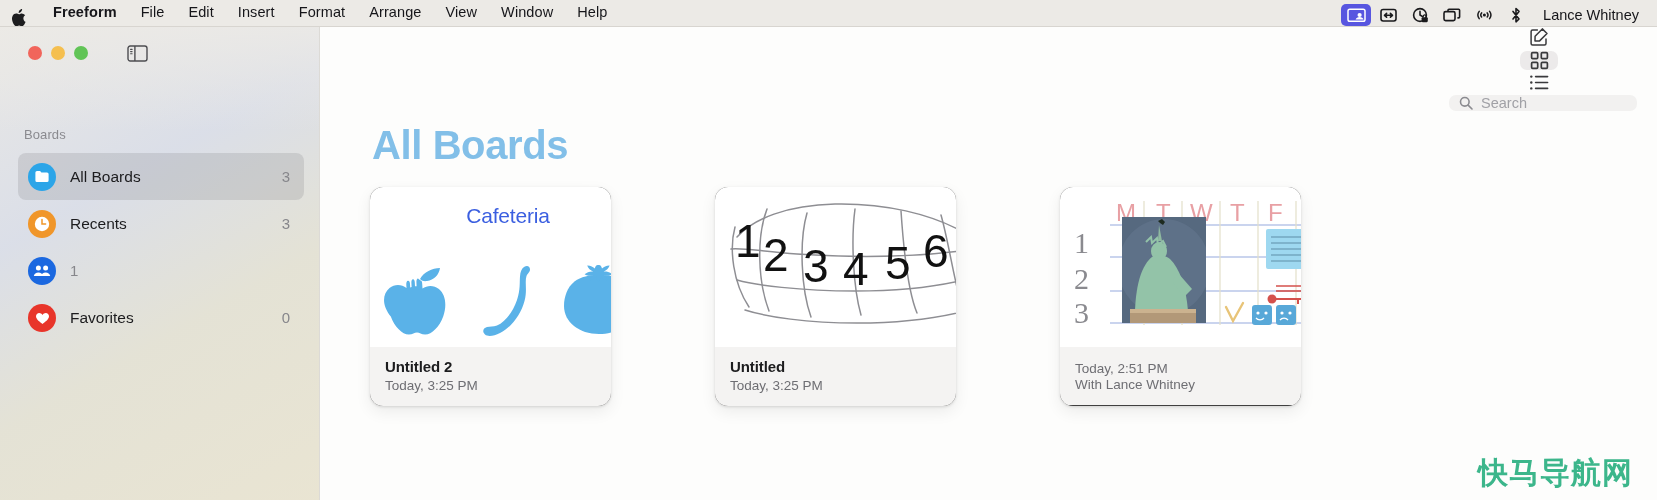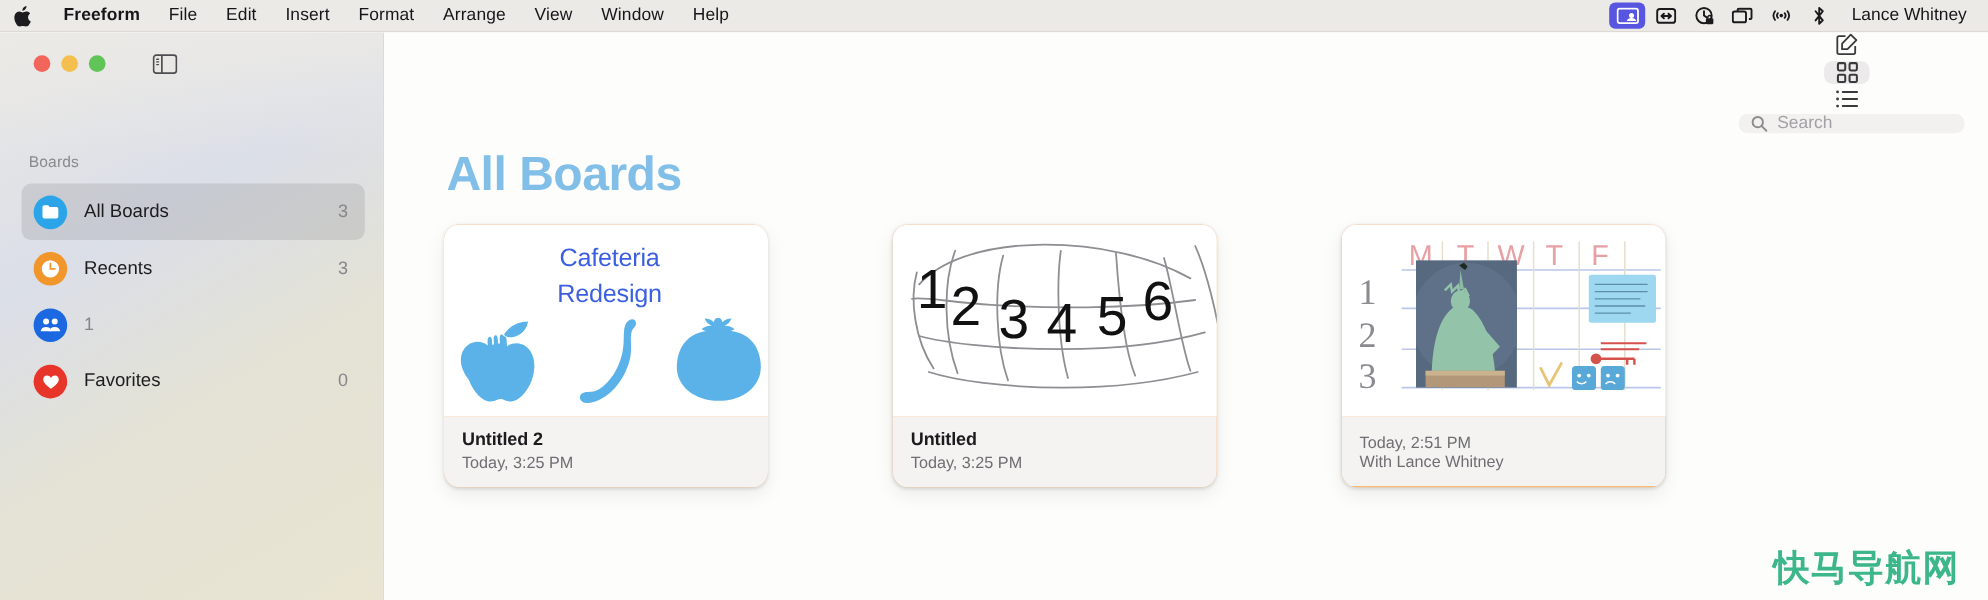--- a/index.html
+++ b/index.html
@@ -16,21 +16,21 @@
   }
 
   
   .menubar {
     position: absolute;
     left: 0; top: 0;
     width: 1657px; height: 27px;
     background: #eceae6;
     border-bottom: 1px solid #d8d5d0;
     display: flex;
-    align-items: center;
+    align-items: flex-end;
     box-sizing: border-box;
   }
   .apple-logo {
     margin-left: 9px;
     width: 18px;
     display: flex;
     justify-content: center;
     align-items: center;
     color: #1d1d1f;
   }
@@ -230,23 +230,23 @@
     letter-spacing: -0.4px;
   }
 
   .board-grid {
     position: absolute;
     left: 50px; top: 160px;
     display: flex;
     gap: 104px;
   }
   .board-card {
-    width: 270px;
+    width: 241px;
     border-radius: 13px;
-    background: #fdba74;
+    background: #404040;
     box-shadow: 0 1px 3px rgba(0,0,0,0.13), 0 6px 16px rgba(0,0,0,0.07);
     overflow: hidden;
   }
   .card-thumb {
     width: 276px; height: 160px;
     background: #ffffff;
     position: relative;
     overflow: hidden;
   }
   .card-foot {
@@ -481,21 +481,20 @@
     </div>
 
     <div class="page-title">All Boards</div>
 
     <div class="board-grid">
 
       <div class="board-card">
         <div class="card-thumb">
           <div class="c1-text">
             <div>Cafeteria</div>
-            <div>Redesign</div>
           </div>
 
           <div class="c1-fruit" style="left:12px; top:78px;">
             <svg width="76" height="72" viewBox="0 0 76 72" fill="#5ab2e8">
               <path d="M38 14c4-7 12-11 20-11-1 7-6 12-13 13-2 .3-5 .3-7-2z"></path>
               <path d="M38.5 15.5c1.2-.2 1.6 1.5 1.7 3.2l.3 4.8c5-3.5 11.6-3.4 16.4.6 7 5.8 8 17 4.3 27.5-3.7 10.3-11.4 18-18 18-4 0-5.6-2-8.2-2s-4.3 2-8.2 2c-6.6 0-14.3-7.7-18-18C-.5 40 .5 28.8 7.5 23c5-4.2 12-4.1 17 0l-.2-3c-.1-2 .2-4.2 1.7-4.3 1.4-.1 1.9 1.6 2 3.3l.2 3.5 1.4-.6-.2-4.1c-.1-1.7.3-3.4 1.6-3.5 1.2-.1 1.7 1.5 1.8 3.1l.2 3.9h1.6l-.2-4.2c0-1.7.4-3.4 1.6-3.5z"></path>
             </svg>
           </div>
 
           <div class="c1-fruit" style="left:112px; top:78px;">

